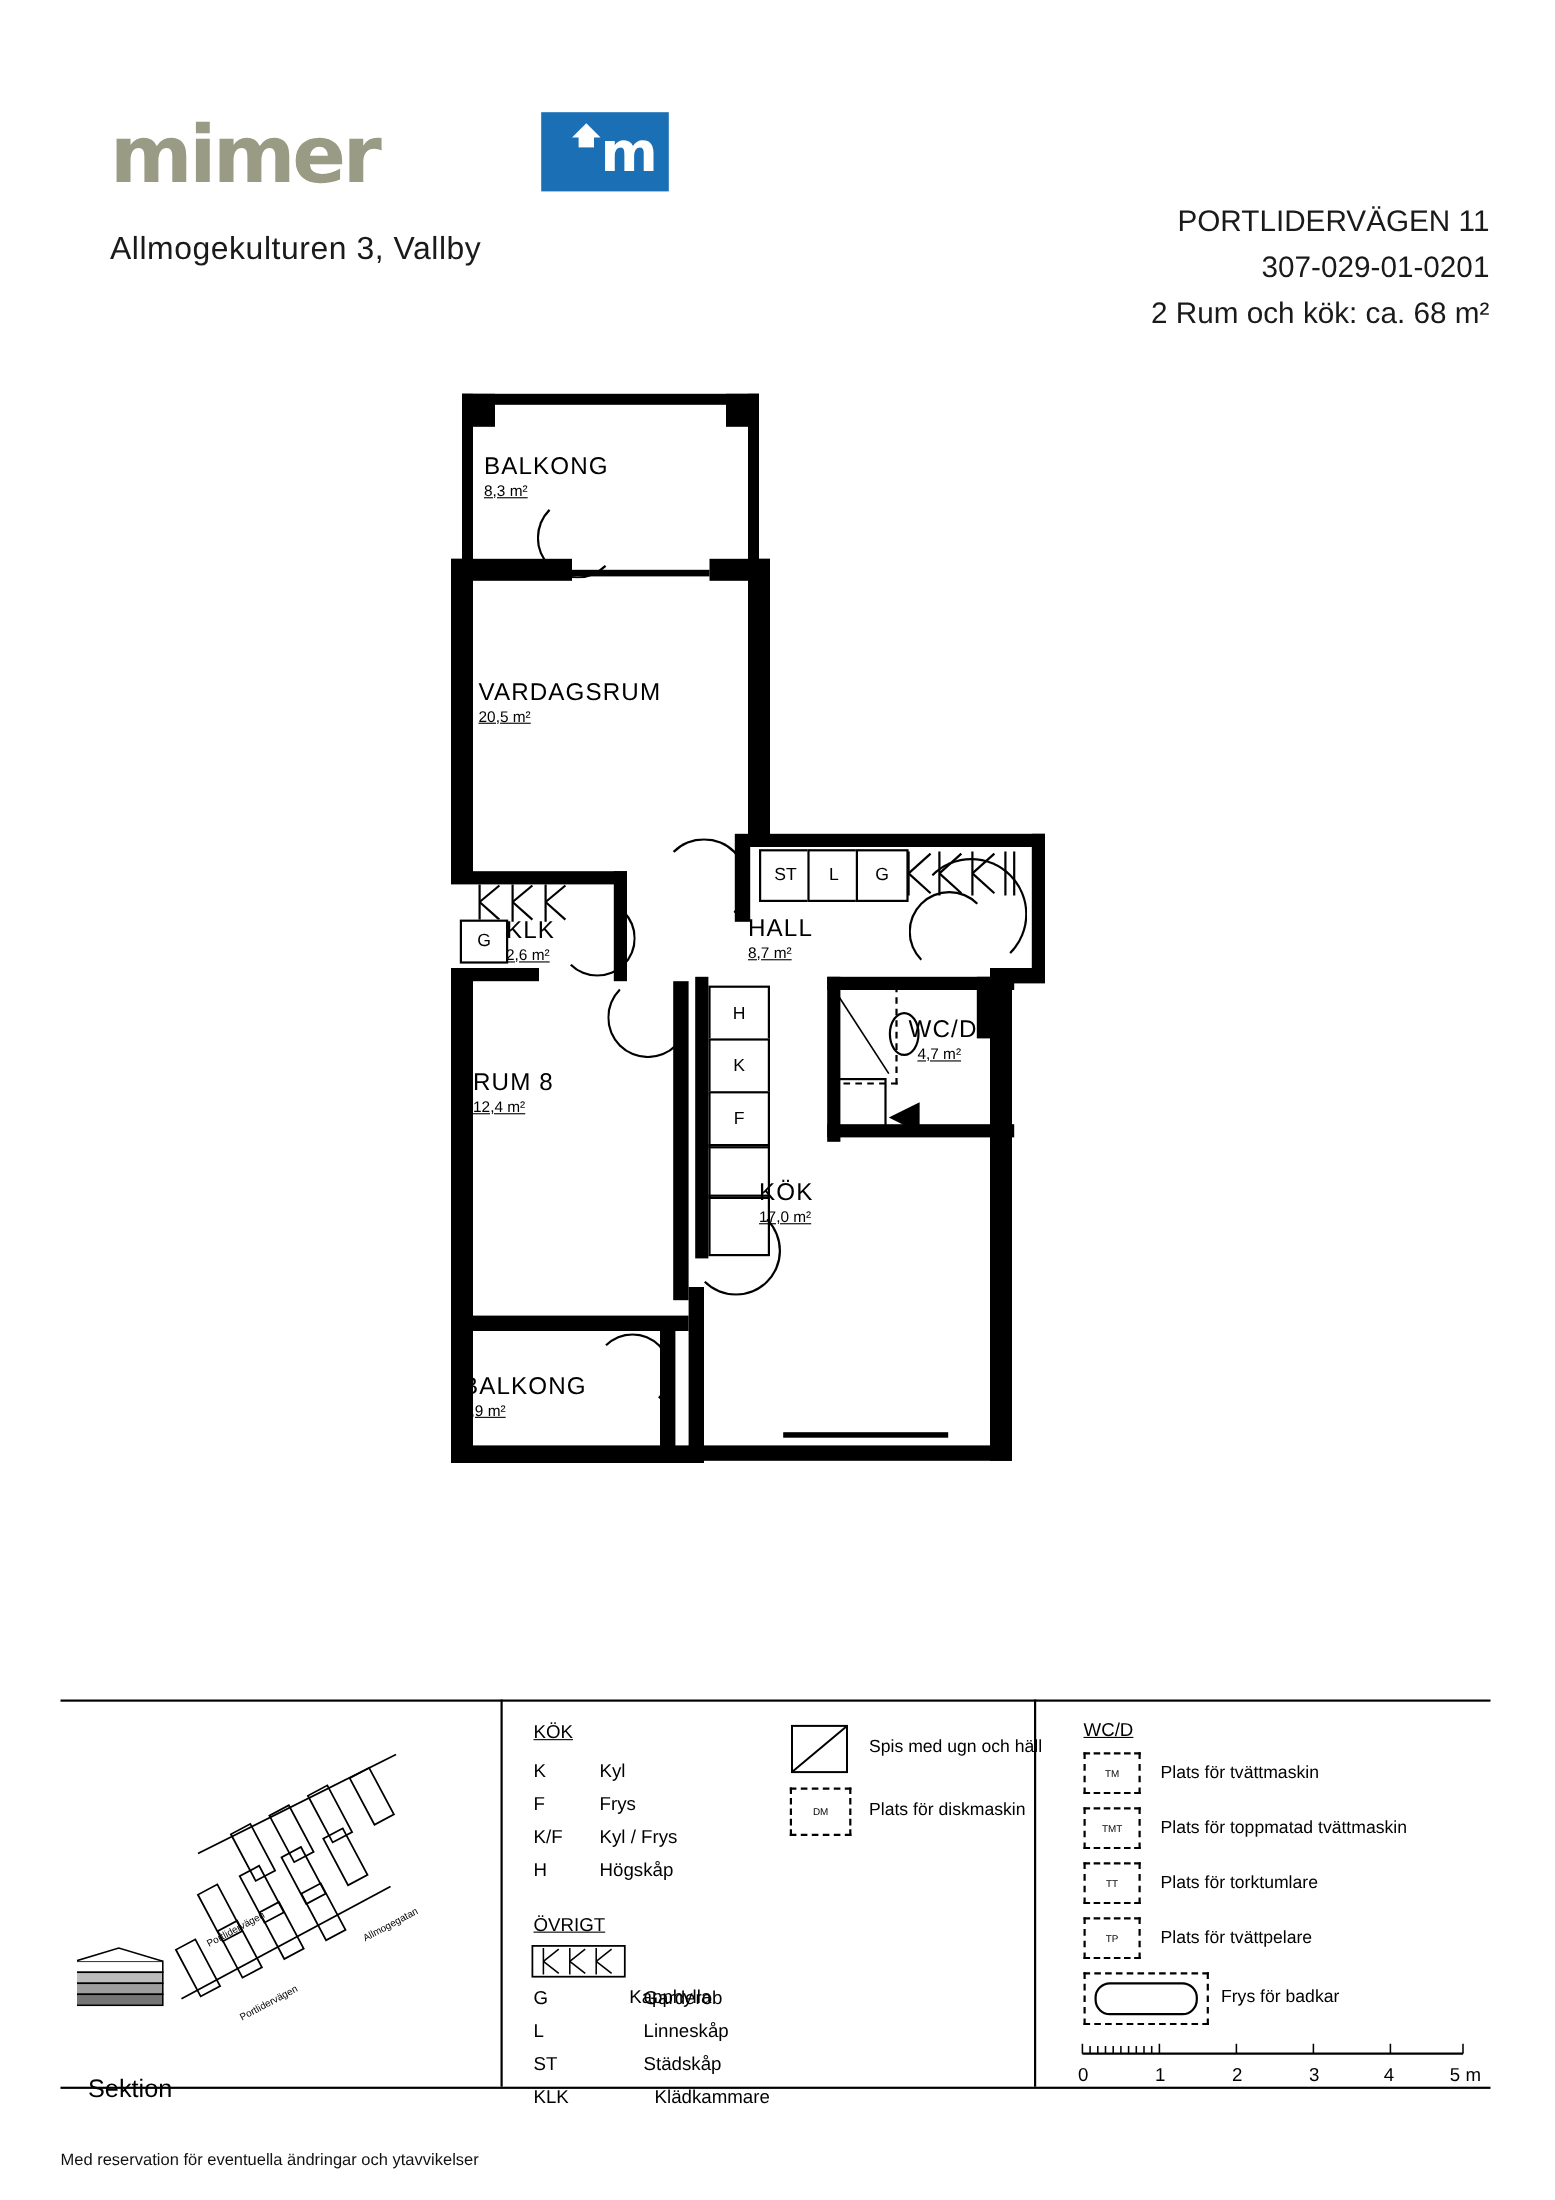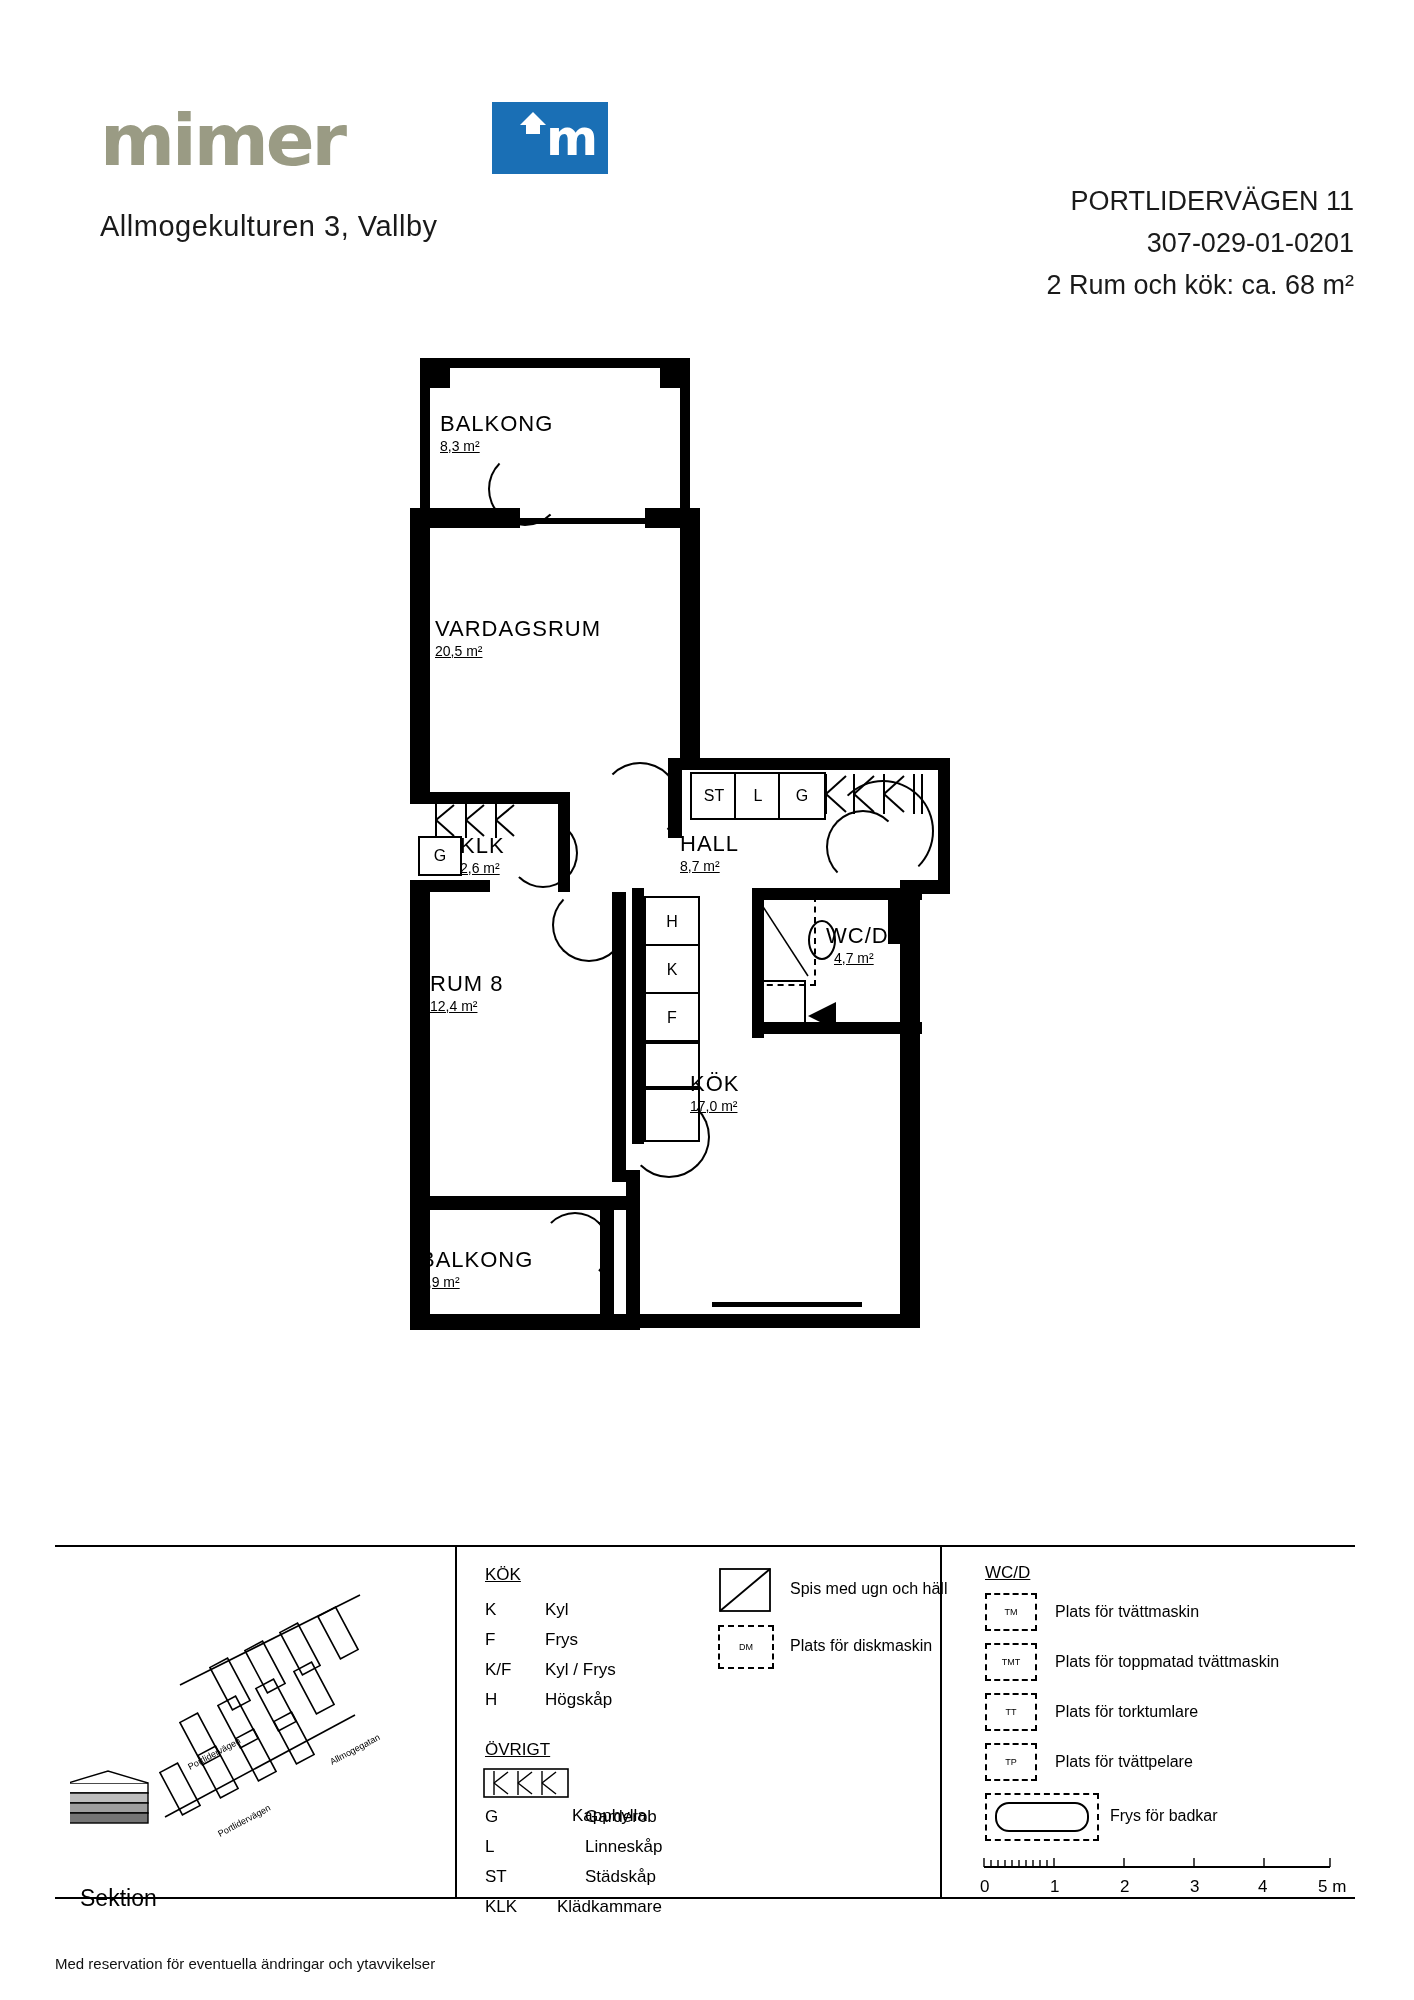--- a/index.html
+++ b/index.html
@@ -311,21 +311,21 @@
     <line x1="60" y1="16" x2="74" y2="27" stroke="#000" stroke-width="1.4"></line>
   </svg>
   <div class="lg-val" style="left:572px;top:230px;margin-top:31px;">Kapphylla</div>
   <div class="lg-key" style="left:485px;top:262px;">G</div>
   <div class="lg-val" style="left:585px;top:262px;">Garderob</div>
   <div class="lg-key" style="left:485px;top:292px;">L</div>
   <div class="lg-val" style="left:585px;top:292px;">Linneskåp</div>
   <div class="lg-key" style="left:485px;top:322px;">ST</div>
   <div class="lg-val" style="left:585px;top:322px;">Städskåp</div>
   <div class="lg-key" style="left:485px;top:352px;">KLK</div>
-  <div class="lg-val" style="left:557px;top:352px;">Klädkammare</div>
+  <div class="lg-val" style="left:595px;top:352px;">Klädkammare</div>
 
   <svg class="abs" style="left:718px;top:22px;" width="56" height="46">
     <rect x="2" y="2" width="50" height="42" stroke="#000" stroke-width="1.8" fill="none"></rect>
     <line x1="2" y1="44" x2="52" y2="2" stroke="#000" stroke-width="1.8"></line>
   </svg>
   <div class="lg-item" style="left:790px;top:35px;">Spis med ugn och häll</div>
   <div class="dashbox" style="left:718px;top:80px;width:52px;height:40px;">
     <span>DM</span>
   </div>
   <div class="lg-item" style="left:790px;top:92px;">Plats för diskmaskin</div>

